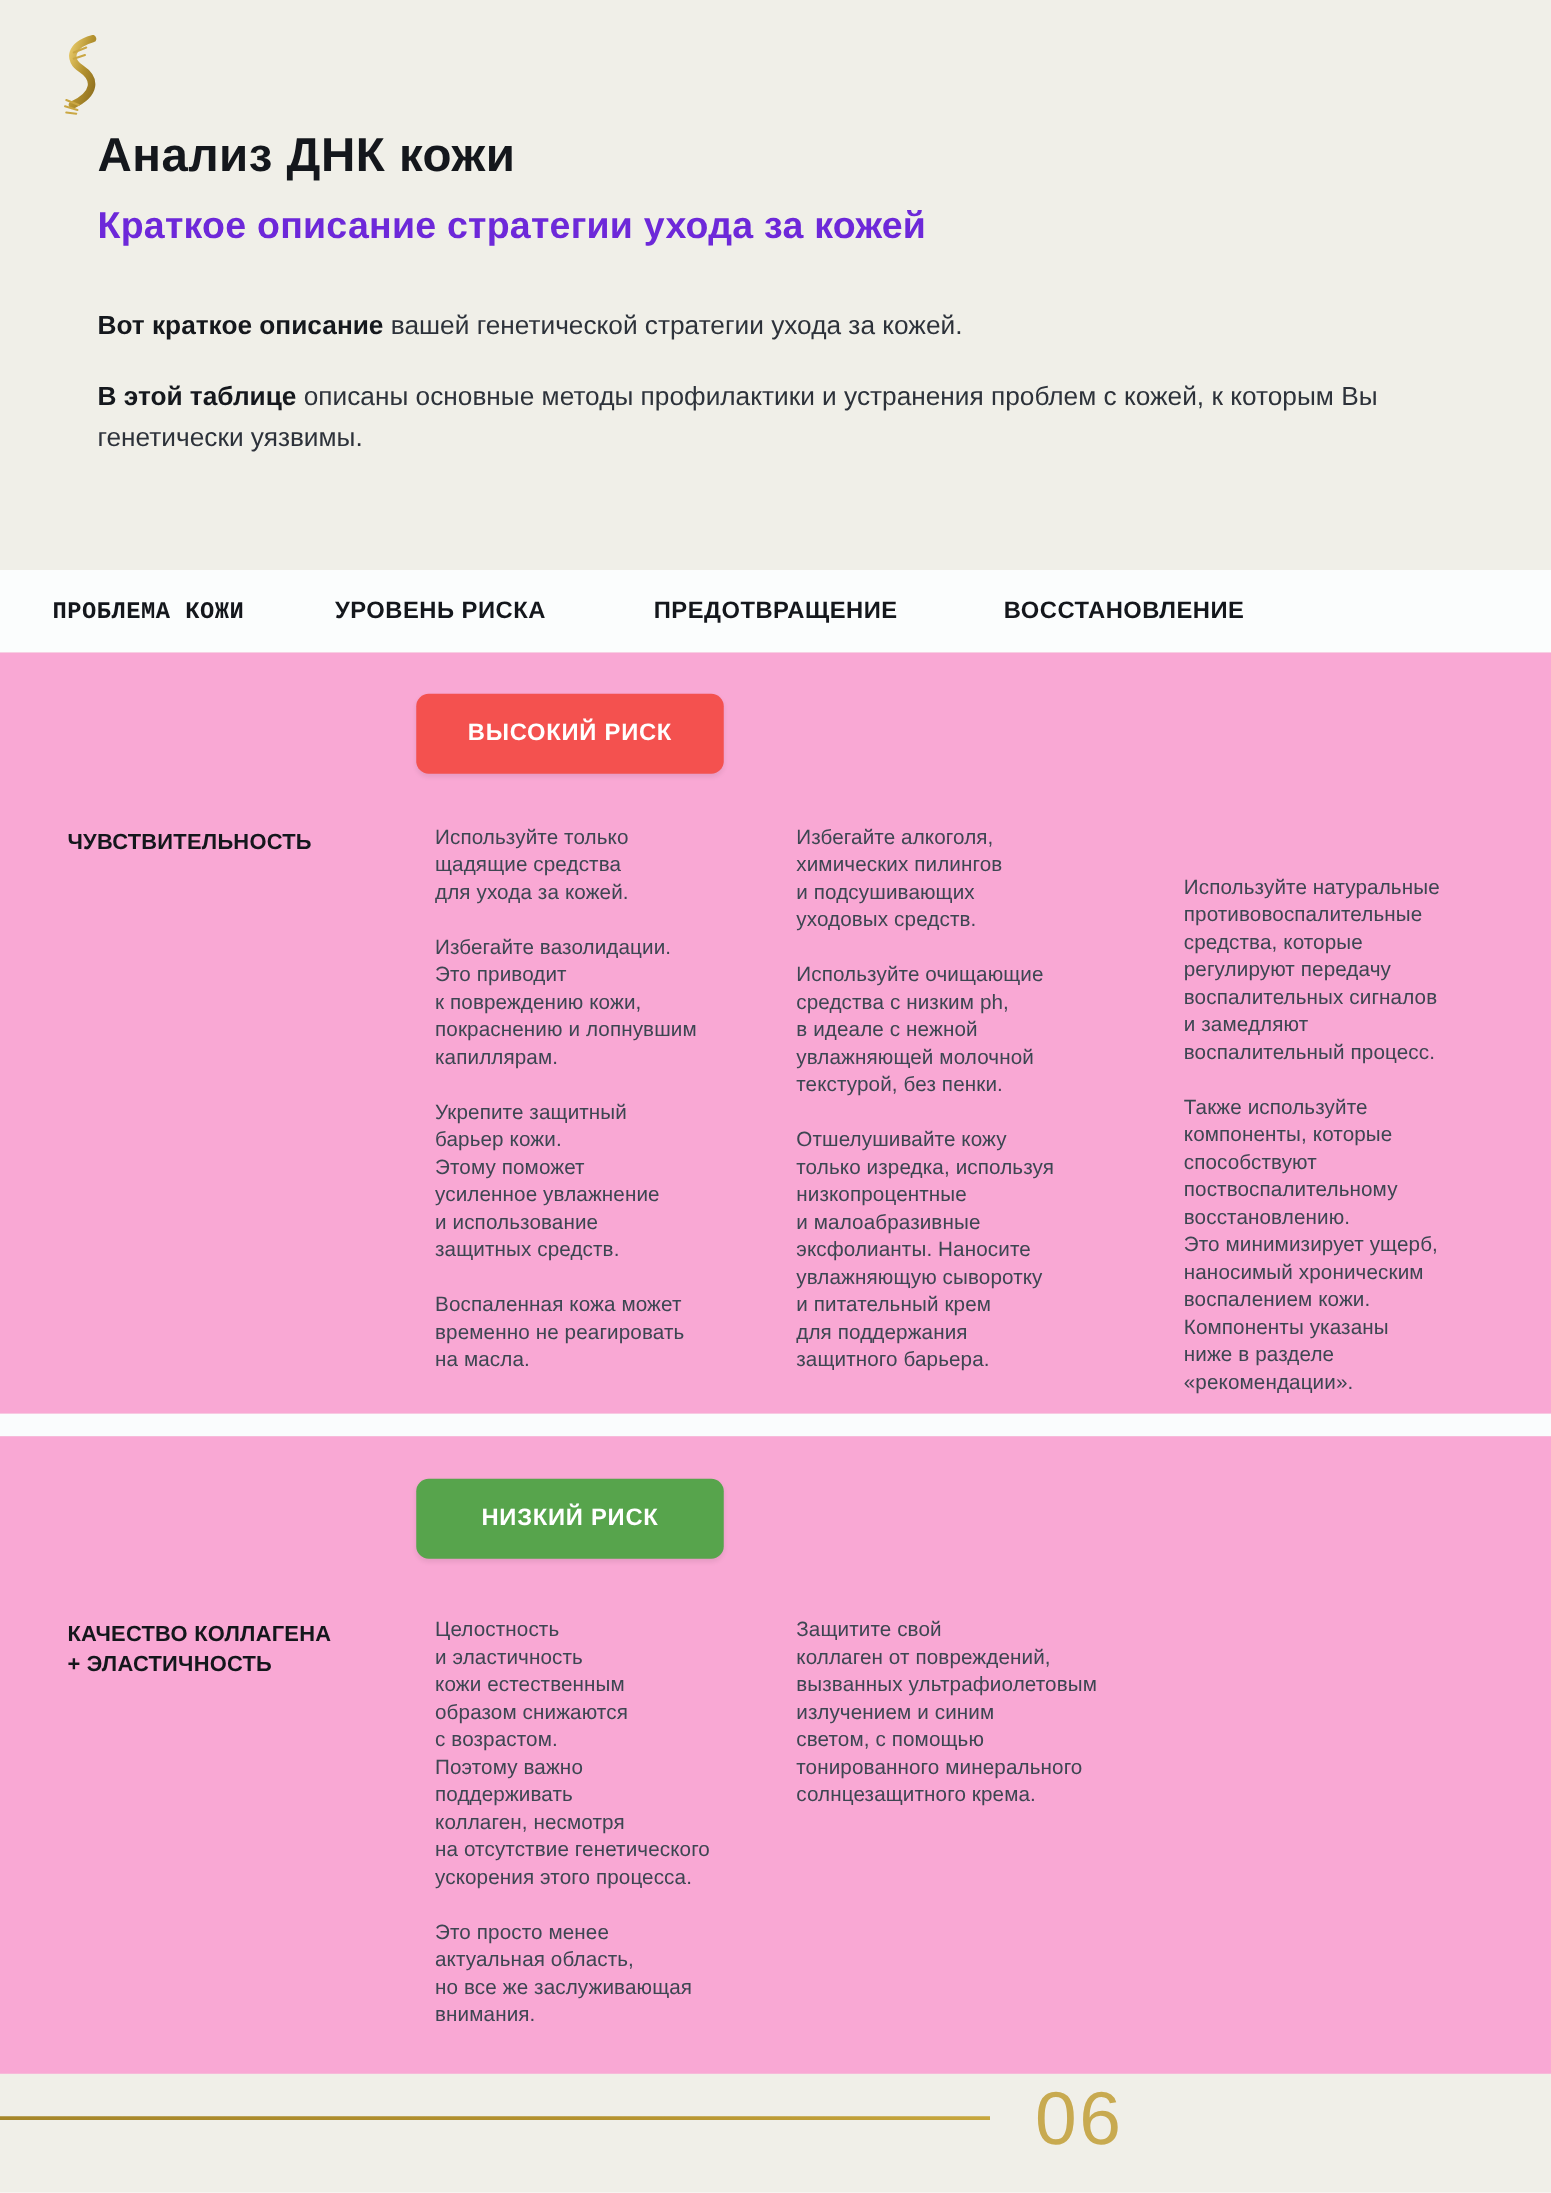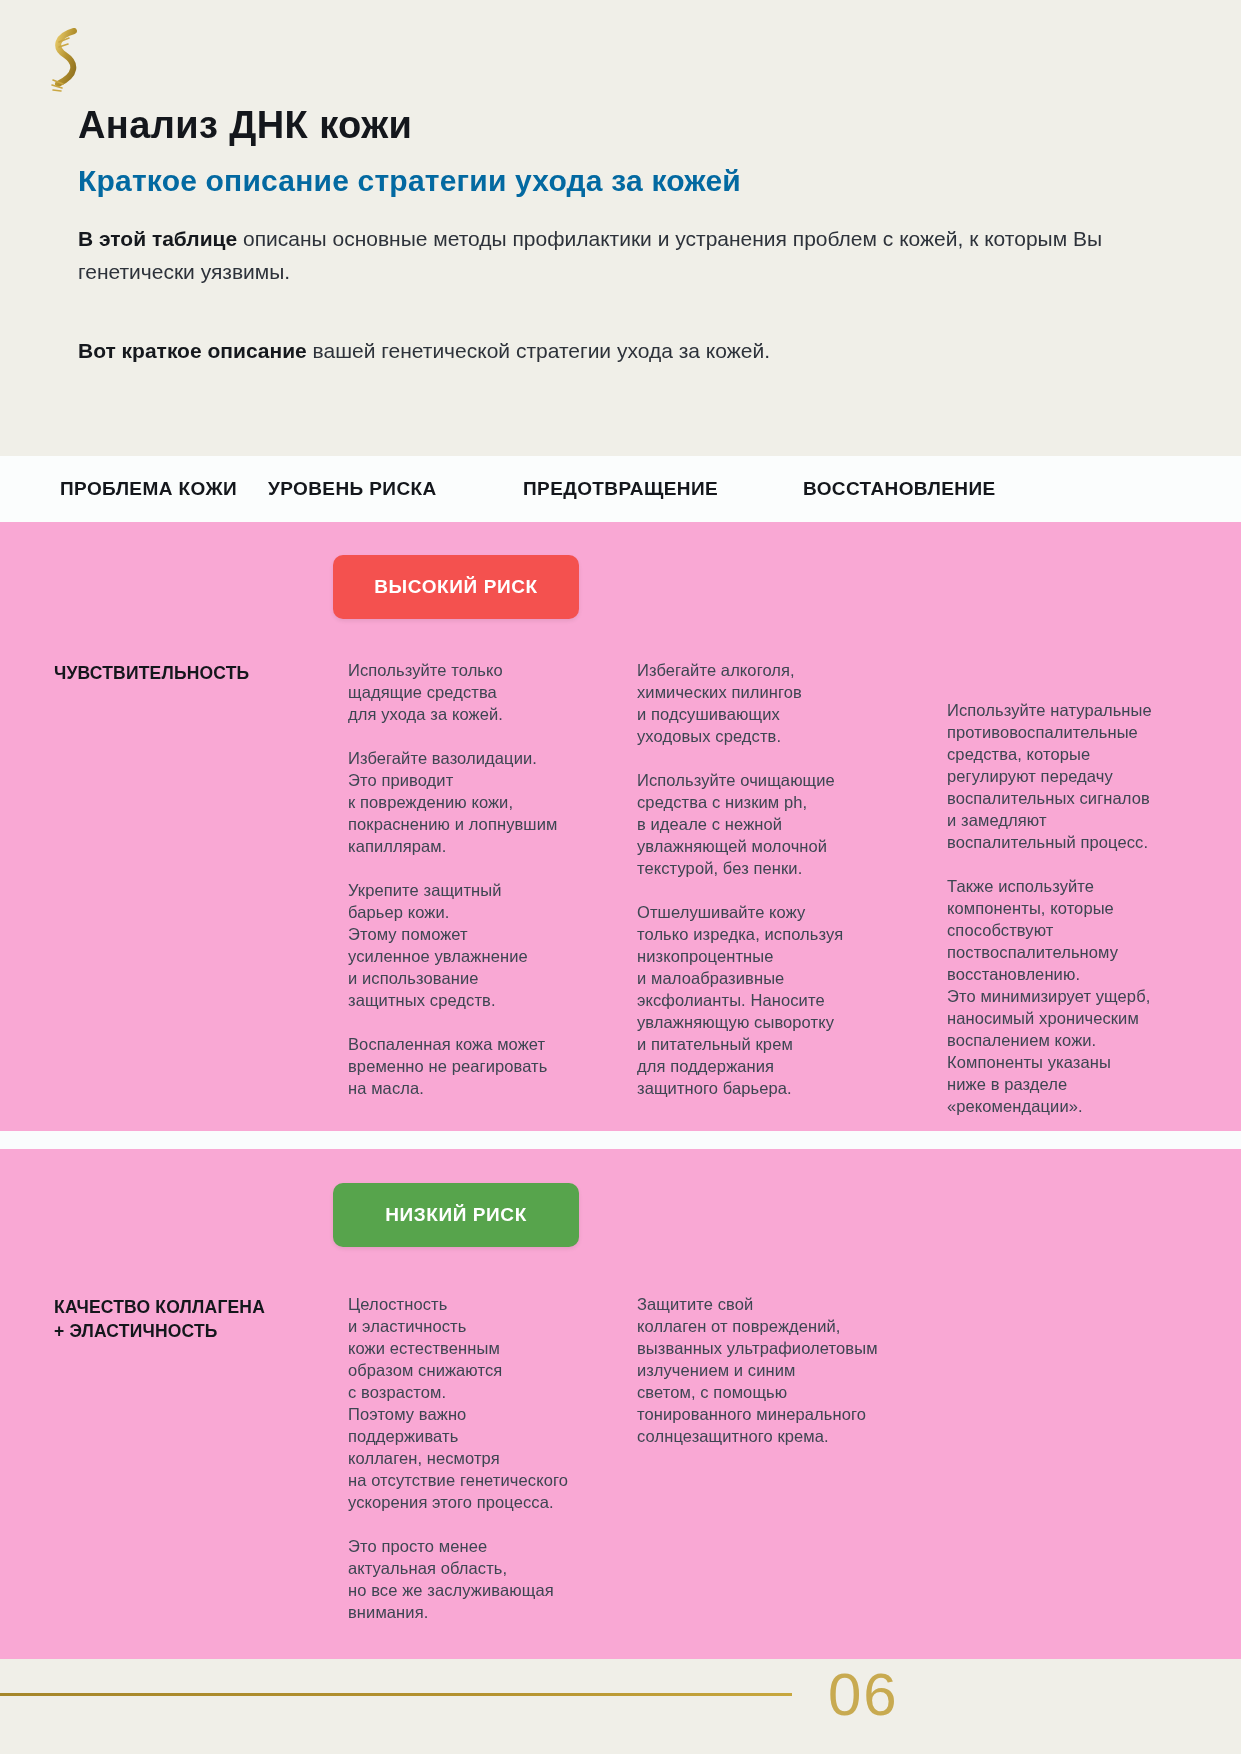--- a/index.html
+++ b/index.html
@@ -10,33 +10,33 @@
     background:#f0efe8; overflow:hidden;
   }
   
   .logo { display:block; margin:28px 0 0 44px; }
   .title {
     margin:10px 0 0 78px; font-size:38px; font-weight:800;
     color:#14171c; letter-spacing:0.4px;
   }
   .subtitle {
     margin:17px 0 0 78px; font-size:30px; font-weight:800;
-    color:#0369a1; letter-spacing:0.2px;
+    color:#6d28d9; letter-spacing:0.2px;
   }
   .intro { margin:0 95px 0 78px; font-size:21px; line-height:1.58; color:#2d323a; }
   .intro b { color:#15181d; }
   .intro-1 { margin-top:46px; }
   .intro-2 { margin-top:24px; }
   
   .thead {
     margin-top:88px; height:66px; background:#fbfdfd;
     display:flex; align-items:center;
   }
   .th { font-size:19px; font-weight:800; color:#14171c; letter-spacing:0.4px; }
-  .th-1 { width:268px; padding-left:60px; }
+  .th-1 { width:268px; padding-left:42px;font-family:Liberation Mono, monospace; }
   .th-2 { width:255px; }
   .th-3 { width:280px; }
   .th-4 { flex:1; }
   
   .section { background:#f9a8d4; }
   .section-1 { padding:33px 0 14px; }
   .gap { height:18px; background:#fafcfd; }
   .section-2 { padding:34px 0 36px; }
   .badge {
     margin-left:333px; width:246px; height:64px; border-radius:10px;
@@ -85,23 +85,23 @@
       </linearGradient>
     </defs>
     <path d="M30 3 C12 8 10 20 21 27 C33 35 33 47 14 56" fill="none" stroke="url(#gold)" stroke-width="6" stroke-linecap="round"></path>
     <path d="M25 10 L15 14 M24 16 L15 19" stroke="#caa743" stroke-width="1.6" stroke-linecap="round"></path>
     <path d="M9 52 L19 56 M8 57 L18 60 M9 62 L17 63" stroke="#caa743" stroke-width="1.6" stroke-linecap="round"></path>
   </svg>
 
   <div class="title">Анализ ДНК кожи</div>
   <div class="subtitle">Краткое описание стратегии ухода за кожей</div>
 
+  <p class="intro intro-1"><b>Вот краткое описание</b><span> вашей генетической стратегии ухода за кожей.</span></p>
+
   <p class="intro intro-2"><b>В этой таблице</b><span> описаны основные методы профилактики и устранения проблем с кожей, к которым Вы генетически уязвимы.</span></p>
-
-  <p class="intro intro-1"><b>Вот краткое описание</b><span> вашей генетической стратегии ухода за кожей.</span></p>
 
   <div class="thead">
     <div class="th th-1">ПРОБЛЕМА КОЖИ</div>
     <div class="th th-2">УРОВЕНЬ РИСКА</div>
     <div class="th th-3">ПРЕДОТВРАЩЕНИЕ</div>
     <div class="th th-4">ВОССТАНОВЛЕНИЕ</div>
   </div>
 
   <div class="section section-1">
     <div class="badge" style="background-color: rgb(244, 81, 79);">ВЫСОКИЙ РИСК</div>

